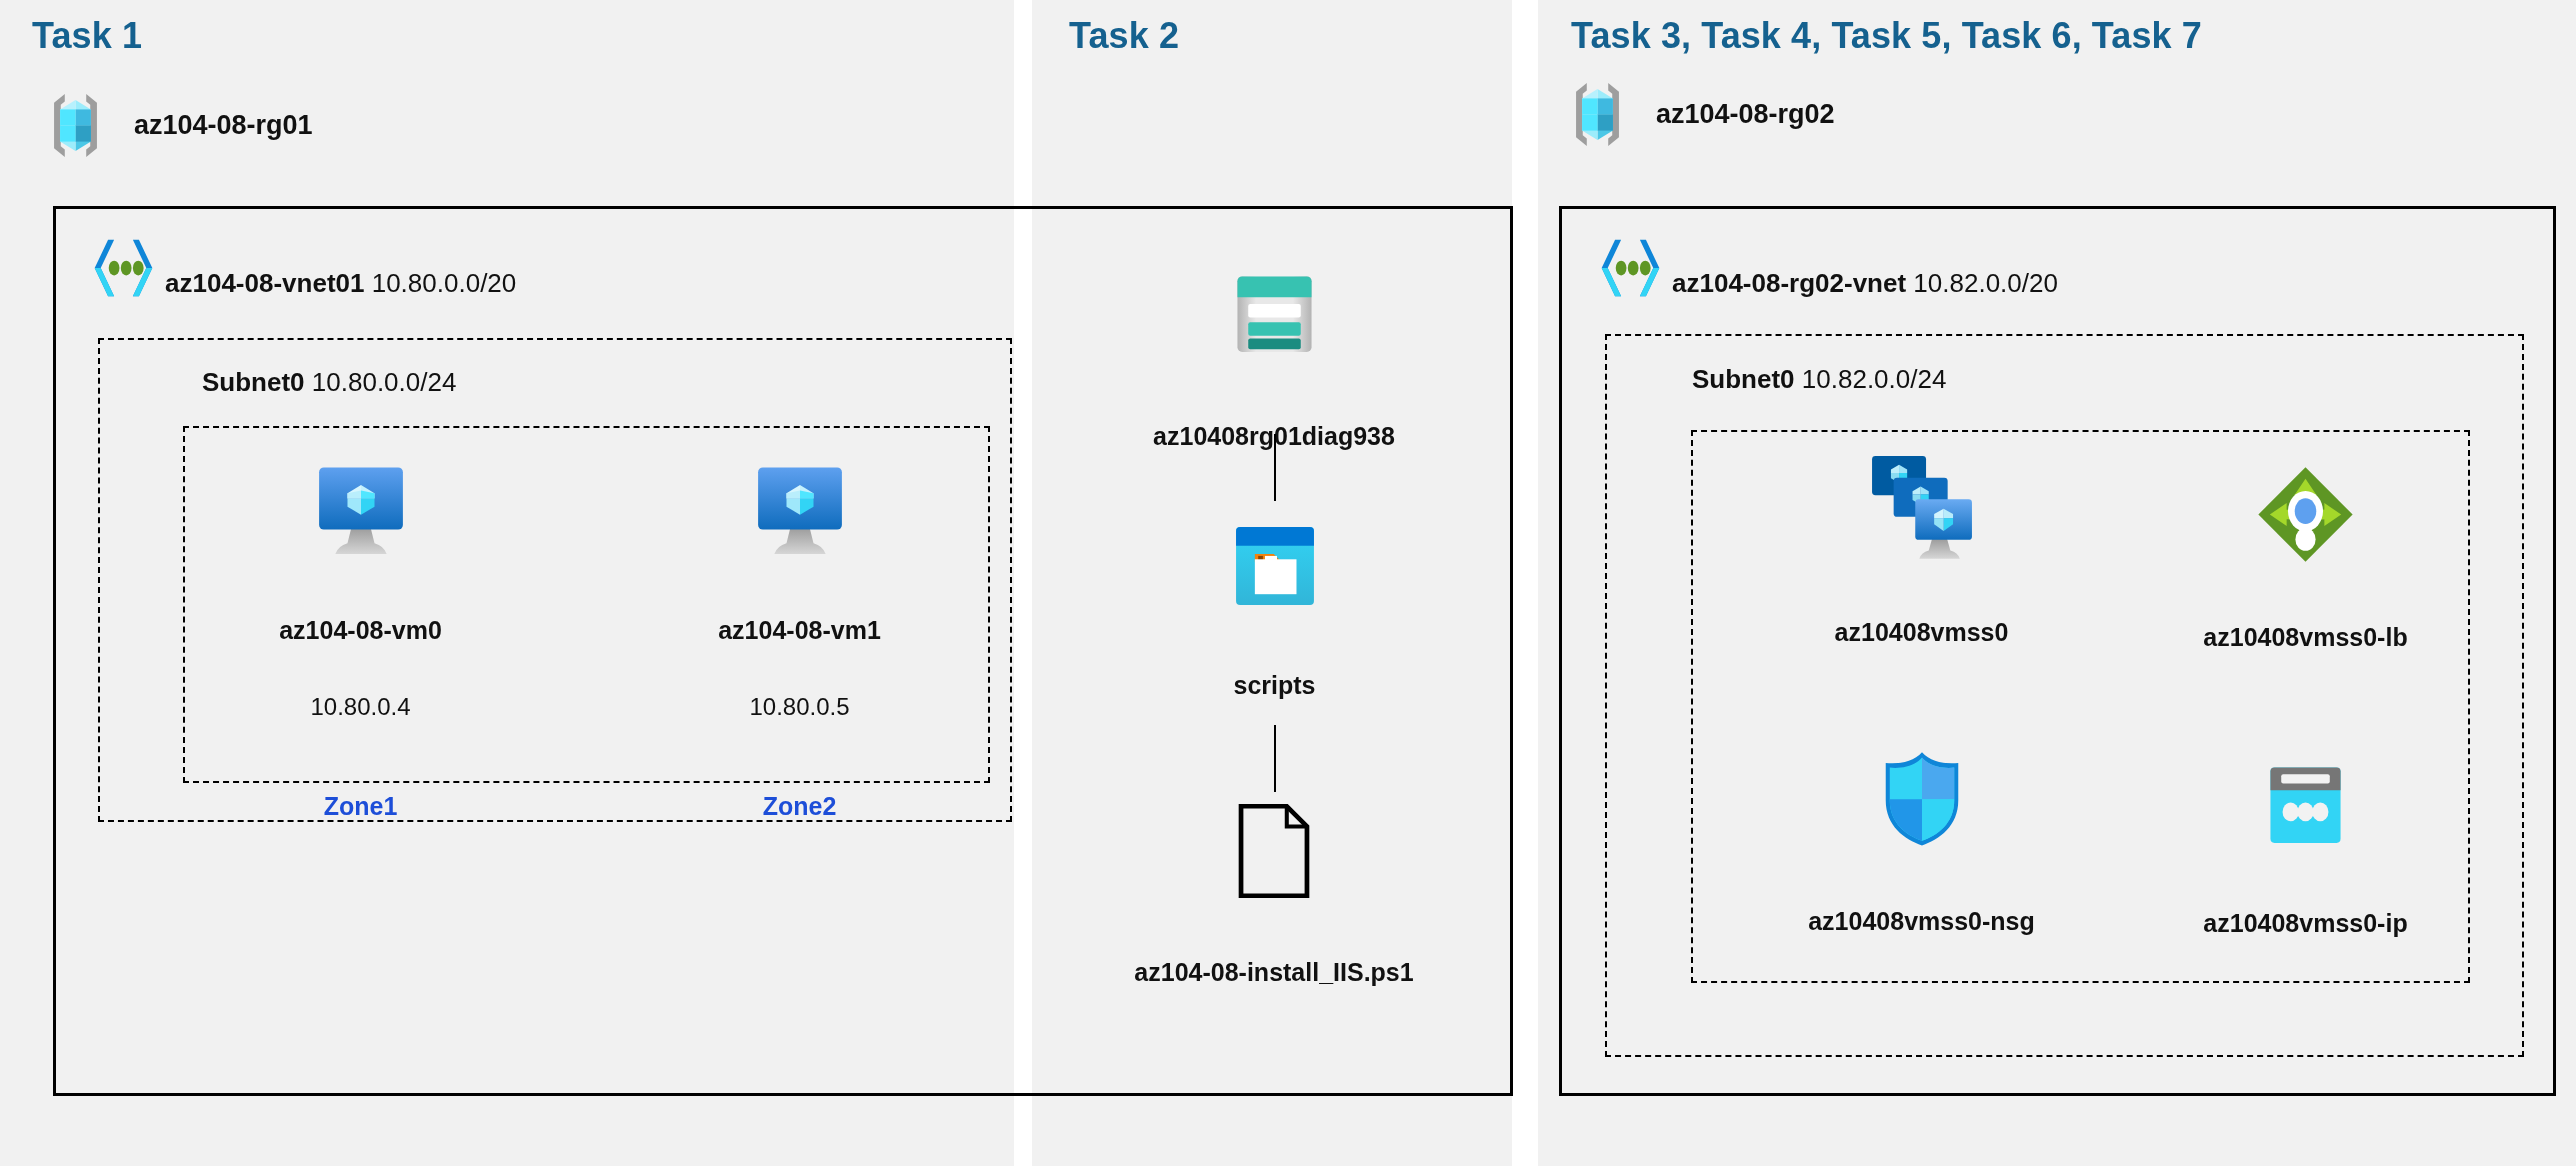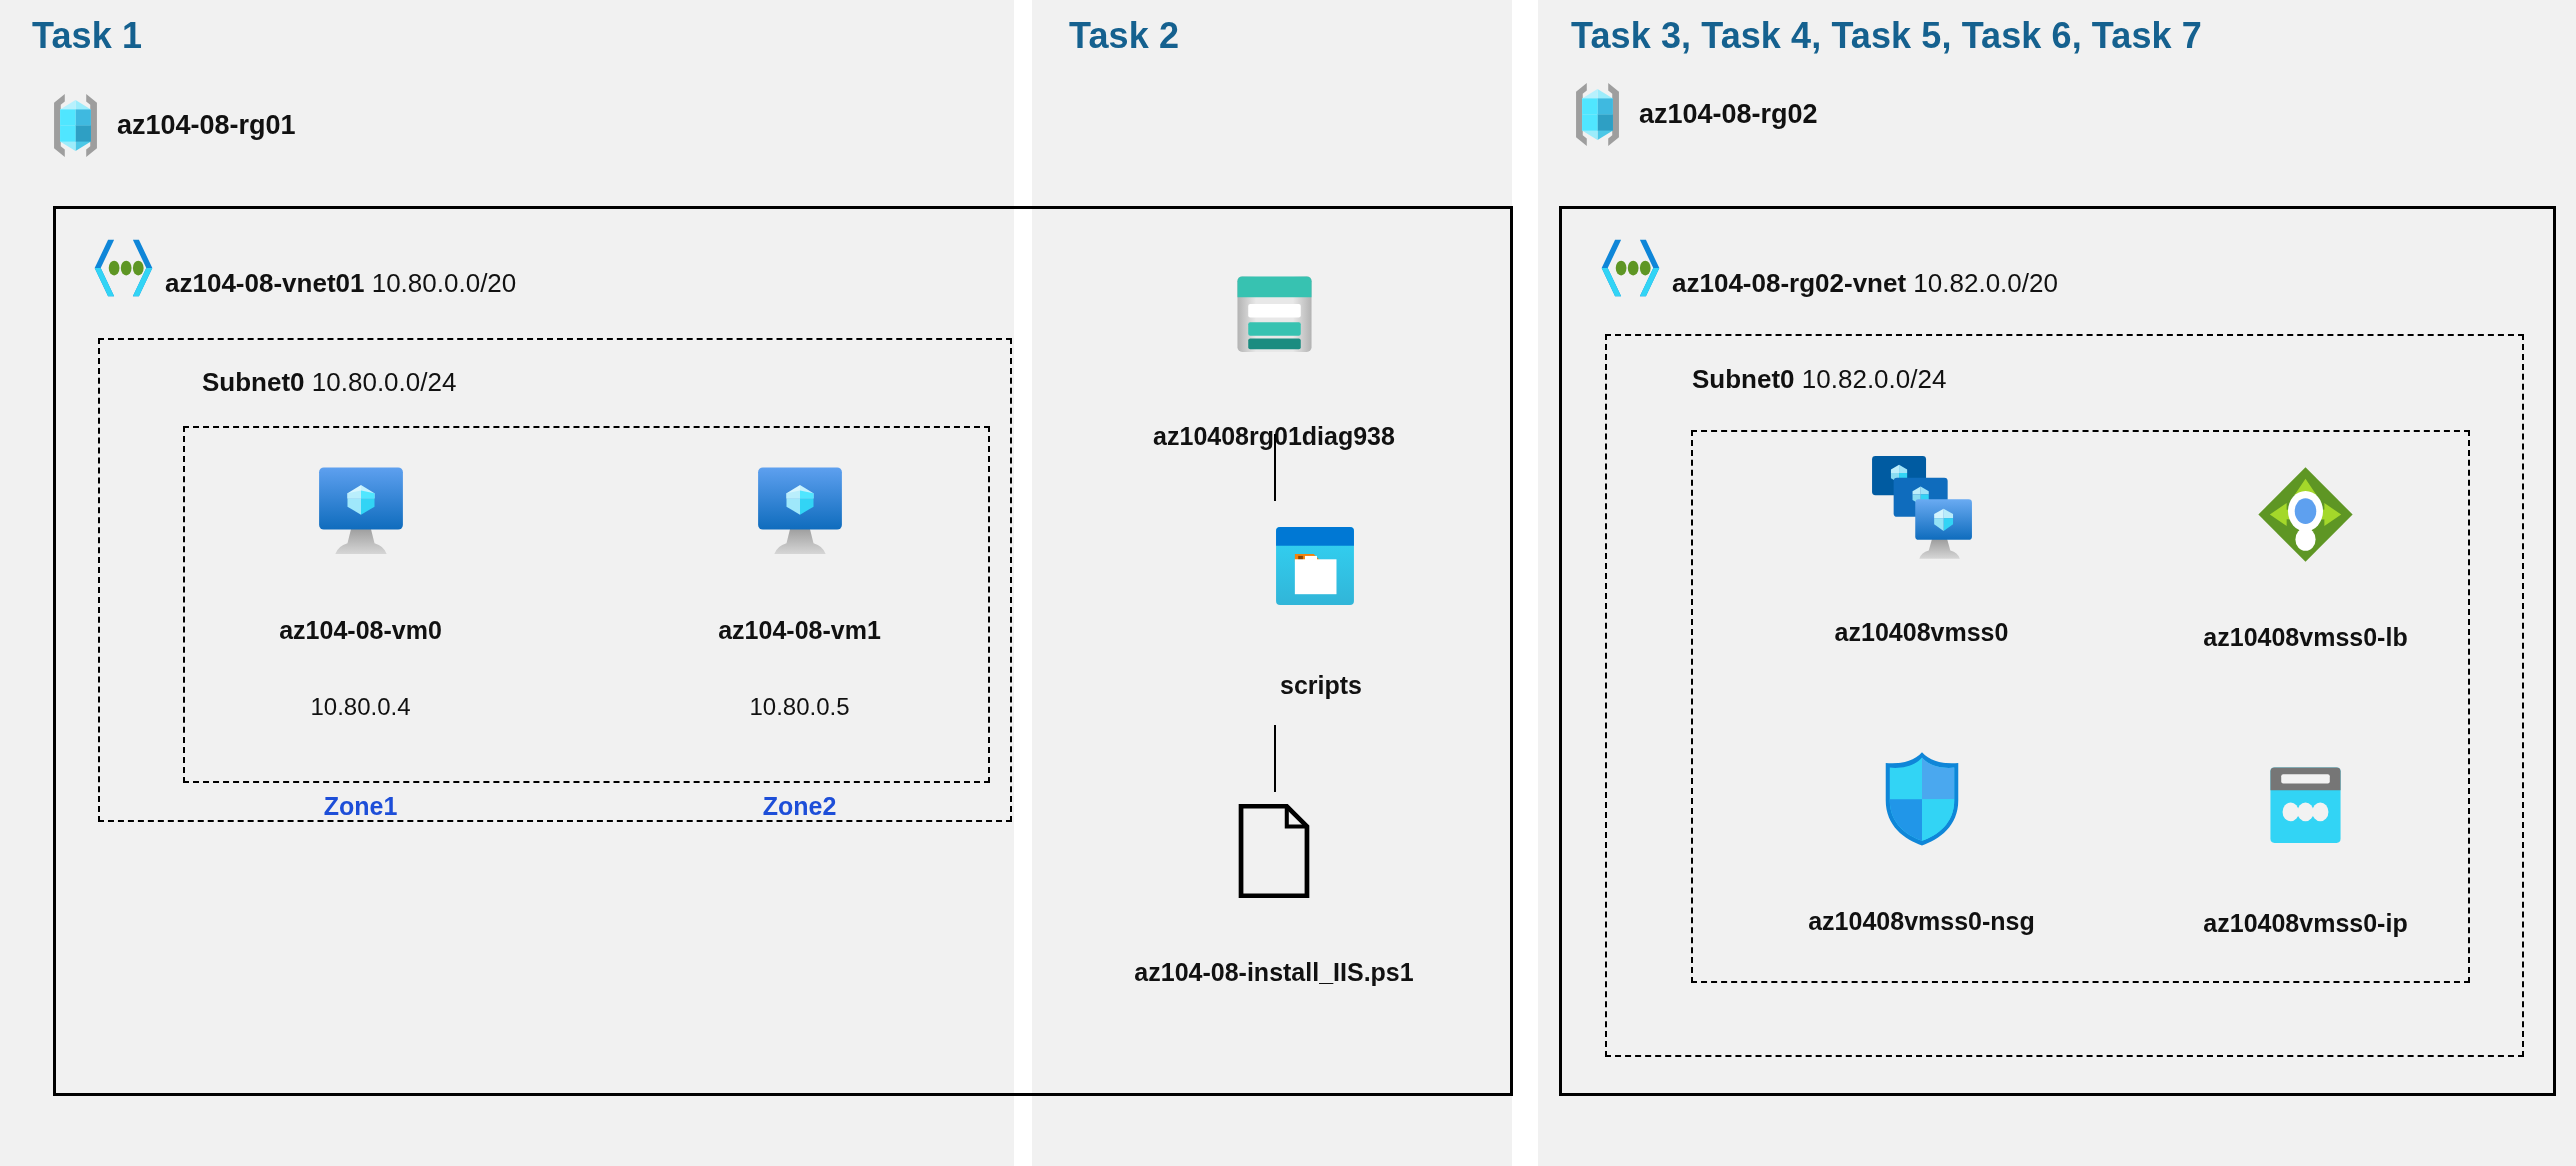--- a/index.html
+++ b/index.html
@@ -5,21 +5,21 @@
   html,body{margin:0;padding:0;background:#ffffff;}
   body{width:2576px;height:1166px;position:relative;overflow:hidden;
        font-family:"Liberation Sans", sans-serif;}
 
   .panel{position:absolute;background:#f1f1f1;}
 
   .task-title{position:absolute;color:#15618f;font-weight:bold;
               font-size:36px;letter-spacing:0.1px;white-space:nowrap;}
 
   
-  .rg-head{position:absolute;display:flex;align-items:center;gap:15px;}
+  .rg-head{position:absolute;display:flex;align-items:center;gap:32px;}
   .rg-label{font-size:27px;font-weight:bold;color:#111;white-space:nowrap;}
 
   
   .vnet-box{position:absolute;border:3.4px solid #000;box-sizing:border-box;}
   .subnet-box{position:absolute;border:2.7px dashed #000;box-sizing:border-box;}
   .inner-box{position:absolute;border:2.7px dashed #000;box-sizing:border-box;}
 
   .box-title{position:absolute;white-space:nowrap;font-size:26px;color:#111;}
   .box-title b{font-weight:bold;}
   .box-title span{font-weight:normal;}
@@ -158,21 +158,21 @@
       <rect x="36" y="61" width="78" height="20" rx="3" fill="#ffffff"></rect>
       <rect x="36" y="88" width="78" height="20" rx="3" fill="#37c2b1"></rect>
       <rect x="36" y="112" width="78" height="16" rx="3" fill="#1b8c80"></rect>
     </svg>
   </span>
   <div class="cap">az10408rg01diag938</div>
 </div>
 
 <div class="connector" style="left:1274px;top:434px;height:67px;"></div>
 
-<div class="node" style="left:1187px;top:519px;width:175px;align-items:flex-end;">
+<div class="node" style="left:1187px;top:519px;width:175px;">
   <span>
     <svg width="94" height="94" viewBox="0 0 140 140">
       <defs>
         <linearGradient id="blobbody" x1="0" y1="0" x2="0" y2="1">
           <stop offset="0" stop-color="#32d4f5"></stop>
             <stop offset="1" stop-color="#31b5d8"></stop>
         </linearGradient>
       </defs>
       <rect x="12" y="12" width="116" height="116" rx="6" fill="url(#blobbody)"></rect>
       <path d="M18 12 h104 a6 6 0 0 1 6 6 v22 h-116 v-22 a6 6 0 0 1 6 -6 z" fill="#0078d4"></path>

